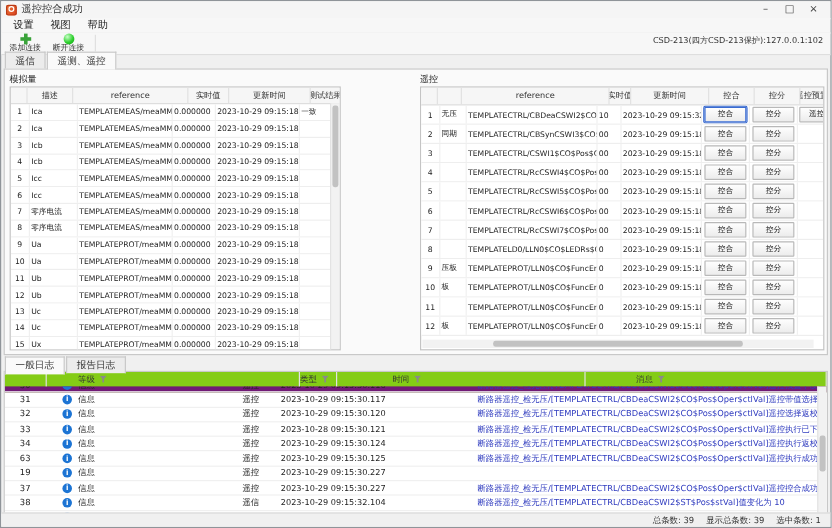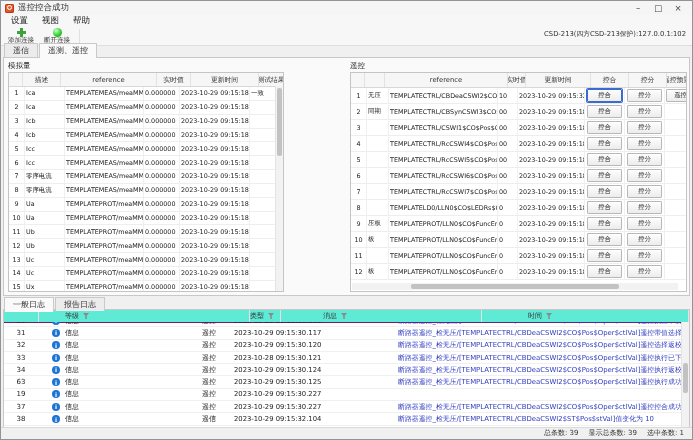--- a/index.html
+++ b/index.html
@@ -70,21 +70,21 @@
   .ctrl-btn.focused{border-color:#3a6bd0;box-shadow:0 0 0 1px #3a6bd0}
   .ctrl-btn.preset{width:40px}
   
   .vscroll{position:absolute;top:13px;right:0;bottom:0;width:7px;background:#f2f2f2;border-left:1px solid #e3e3e3}
   .vscroll .thumb{position:absolute;left:1px;right:1px;background:#c2c2c2;border-radius:2px}
   .hscroll{position:absolute;left:1px;right:8px;bottom:1px;height:7px;background:#f2f2f2}
   .hscroll .thumb{position:absolute;top:1px;bottom:1px;background:#c2c2c2;border-radius:2px;left:18%;width:64%}
   
   .log-tabs{position:absolute;left:4px;top:297px;height:12px;display:flex;align-items:flex-start;gap:1px;z-index:2}
   .loggrid{position:absolute;left:3px;right:3px;top:309px;height:119px;background:#fff;border:1px solid #c8c8c8;overflow:hidden}
-  .log-header{display:flex;height:12px;background:#5eead4;border-bottom:1px solid #701a75;align-items:flex-end}
+  .log-header{display:flex;height:12px;background:#84cc16;border-bottom:5px solid #701a75;align-items:flex-end}
   .log-header .hcell{justify-content:flex-start;border-right:1px solid #e2e2e2;font-size:7px}
   .funnel{display:inline-block;width:6px;height:6px;margin-left:4px;background:#8a8a8a;
     clip-path:polygon(0 0,100% 0,62% 45%,62% 100%,38% 100%,38% 45%)}
   .log-rows{position:absolute;left:0;right:7px;top:12px;bottom:0;overflow:hidden}
   .log-row{display:flex;align-items:center;height:11.3px;border-bottom:1px solid #f0f0f0}
   .log-row.partial{margin-top:-7px}
   .lcell{font-size:7px;color:#222;overflow:hidden;white-space:nowrap;height:100%;display:flex;align-items:center}
   .l-no{width:34px;justify-content:center;flex:none}
   .l-level{width:150px;flex:none;padding-left:14px}
   .l-type{width:30px;flex:none}
@@ -94,21 +94,21 @@
     display:flex;align-items:center;justify-content:center;margin-right:5px;flex:none;font-weight:bold}
   .lh-level{width:184px;flex:none;padding-left:26px}
   .lh-no{width:34px;flex:none}
   .lh-type{width:30px;flex:none}
   .lh-time{width:160px;flex:none;padding-left:46px}
   .lh-msg{flex:1;padding-left:42px}
   .log-vscroll{position:absolute;top:12px;right:0;bottom:0;width:7px;background:#f2f2f2;border-left:1px solid #e3e3e3}
   .log-vscroll .thumb{position:absolute;left:1px;right:1px;top:38%;height:28%;background:#c2c2c2;border-radius:2px}
   
   .statusbar{position:absolute;left:1px;right:1px;bottom:1px;height:11px;background:#f0f0f0;
-    border-top:1px solid #d9d9d9;display:flex;align-items:flex-start;justify-content:flex-end;padding-right:8px;gap:10px}
+    border-top:1px solid #d9d9d9;display:flex;align-items:center;justify-content:flex-end;padding-right:8px;gap:10px}
   .status-item{font-size:7px;color:#333;white-space:nowrap}
 </style>
 </head>
 <body>
 
 <div class="titlebar">
   <span class="app-icon"></span>
   <span class="title-text">遥控控合成功</span>
   <div class="win-controls">
     <span class="win-btn">–</span>
@@ -483,26 +483,26 @@
   <div class="log-header" id="lhead">
       <div class="hcell lh-no"></div>
       <div class="hcell lh-level">
         <span>等级</span>
         <span class="funnel"></span>
       </div>
       <div class="hcell lh-type">
         <span>类型</span>
         <span class="funnel"></span>
       </div>
+      <div class="hcell lh-time">
+        <span>时间</span>
+        <span class="funnel"></span>
+      </div>
       <div class="hcell lh-msg">
         <span>消息</span>
-        <span class="funnel"></span>
-      </div>
-      <div class="hcell lh-time">
-        <span>时间</span>
         <span class="funnel"></span>
       </div>
     </div>
   <div class="log-rows" id="lrows">
       <div class="log-row partial">
         <div class="lcell l-no">30</div>
         <div class="lcell l-level">
           <span class="info-icon">i</span>
           <span>信息</span>
         </div>

